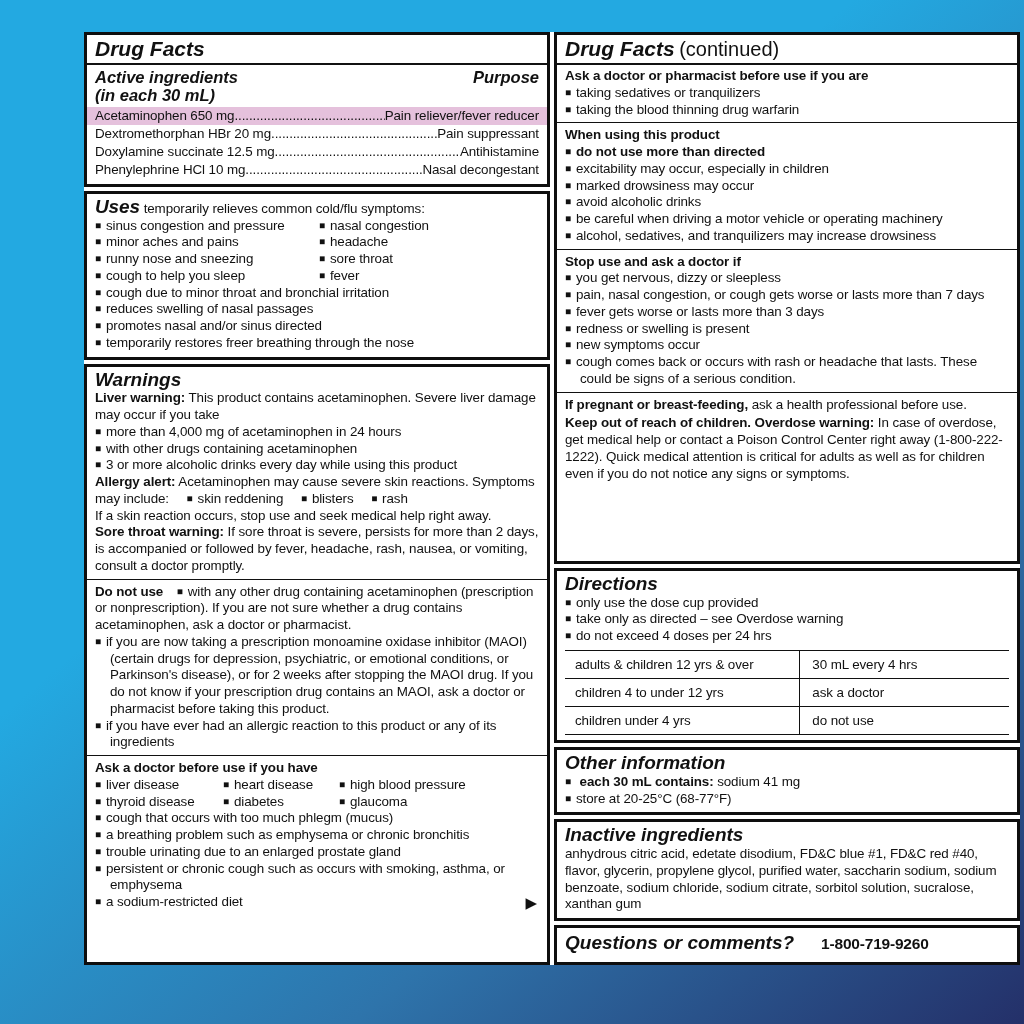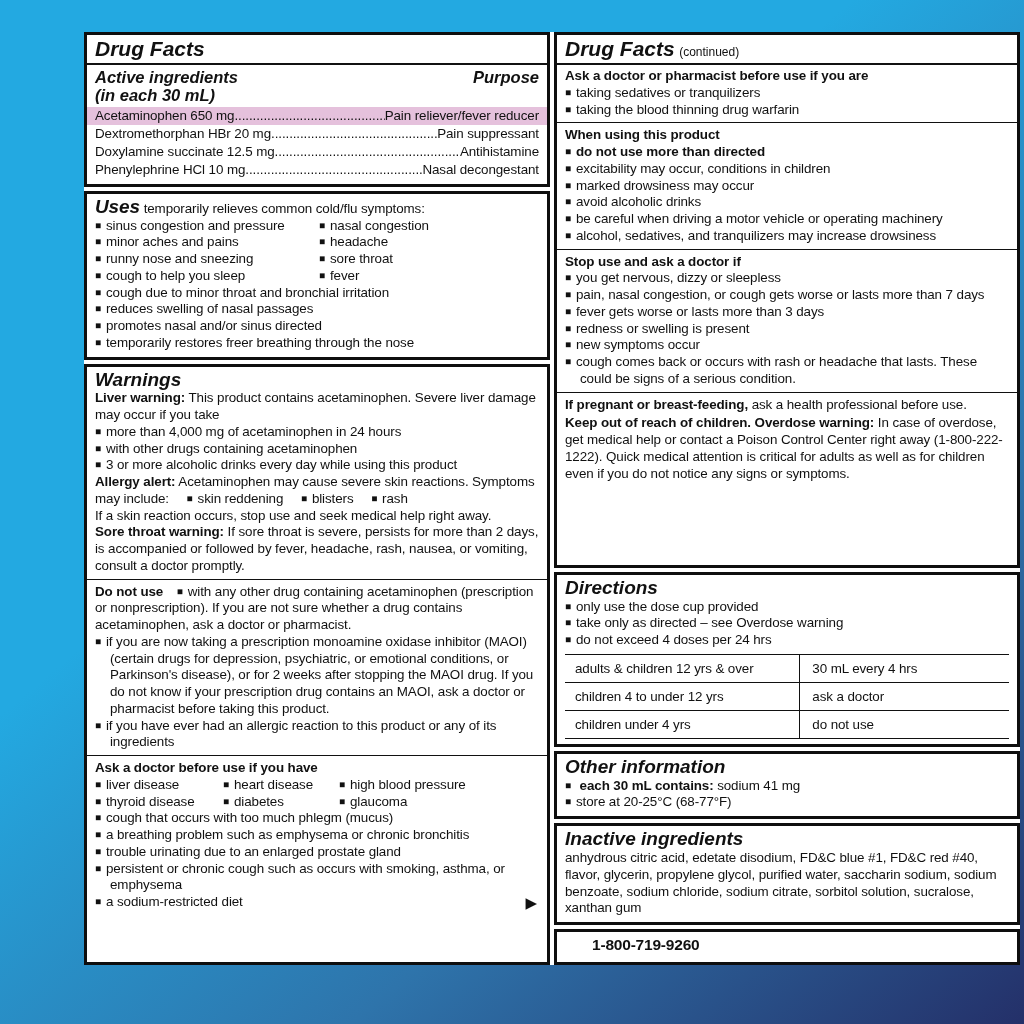--- a/index.html
+++ b/index.html
@@ -13,21 +13,21 @@
     position:absolute;left:84px;top:32px;width:936px;height:933px;
     background:#fff;display:flex;gap:4px;
   }
   .col{flex:1;min-width:0;display:flex;flex-direction:column;gap:4px;}
   .box{border:3px solid #0e0e0e;background:#fff;padding:2px 8px 5px;box-sizing:border-box;overflow:hidden;}
   .grow{flex:1;}
   .bt{font-style:italic;font-weight:bold;}
   .t-xl{font-size:21px;line-height:1.15;}
   .t-lg{font-size:19px;line-height:1.15;}
   .t-md{font-size:16.5px;line-height:1.1;}
-  .suffix{font-style:normal;font-weight:normal;font-size:12px;}
+  .suffix{font-style:normal;font-weight:normal;font-size:20px;}
   .rule{border-top:2px solid #111;margin:2px -8px 3px;}
   .divider{border-top:1.5px solid #111;margin:4px -8px;}
   .para,.b{font-size:13.4px;line-height:1.25;letter-spacing:-0.1px;margin:0;}
   .sh{font-weight:bold;}
   .b{padding-left:15px;text-indent:-15px;}
   .b::before,.ib::before{content:"■";font-size:0.75em;margin-right:5px;position:relative;top:-1px;}
   .ib{margin-left:14px;white-space:nowrap;}
   .ib-first{margin-left:10px;white-space:normal;}
   .pairs{display:grid;grid-template-columns:224px 1fr;}
   .grid3{display:grid;grid-template-columns:128px 116px 1fr;}
@@ -171,21 +171,21 @@
       <div class="rule"></div>
       <div class="sec">
         <p class="para sh">Ask a doctor or pharmacist before use if you are</p>
         <div class="b">taking sedatives or tranquilizers</div>
         <div class="b">taking the blood thinning drug warfarin</div>
       </div>
       <div class="divider"></div>
       <div class="sec">
         <p class="para sh">When using this product</p>
         <div class="b sh">do not use more than directed</div>
-        <div class="b">excitability may occur, conditions in children</div>
+        <div class="b">excitability may occur, especially in children</div>
         <div class="b">marked drowsiness may occur</div>
         <div class="b">avoid alcoholic drinks</div>
         <div class="b">be careful when driving a motor vehicle or operating machinery</div>
         <div class="b">alcohol, sedatives, and tranquilizers may increase drowsiness</div>
       </div>
       <div class="divider"></div>
       <div class="sec">
         <p class="para sh">Stop use and ask a doctor if</p>
         <div class="b">you get nervous, dizzy or sleepless</div>
         <div class="b">pain, nasal congestion, or cough gets worse or lasts more than 7 days</div>
@@ -235,17 +235,18 @@
       <div class="b">store at 20-25°C (68-77°F)</div>
     </section>
 
     <section class="box">
       <div class="bt t-lg">Inactive ingredients</div>
       <p class="para">anhydrous citric acid, edetate disodium, FD&amp;C blue #1, FD&amp;C red #40, flavor, glycerin, propylene glycol, purified water, saccharin sodium, sodium benzoate, sodium chloride, sodium citrate, sorbitol solution, sucralose, xanthan gum</p>
     </section>
 
     <section class="box">
       <div class="q-row">
+        <span class="bt t-lg">Questions or comments?</span>
         <span class="phone">1-800-719-9260</span>
       </div>
     </section>
   </div>
 </div>
 
 </body></html>

